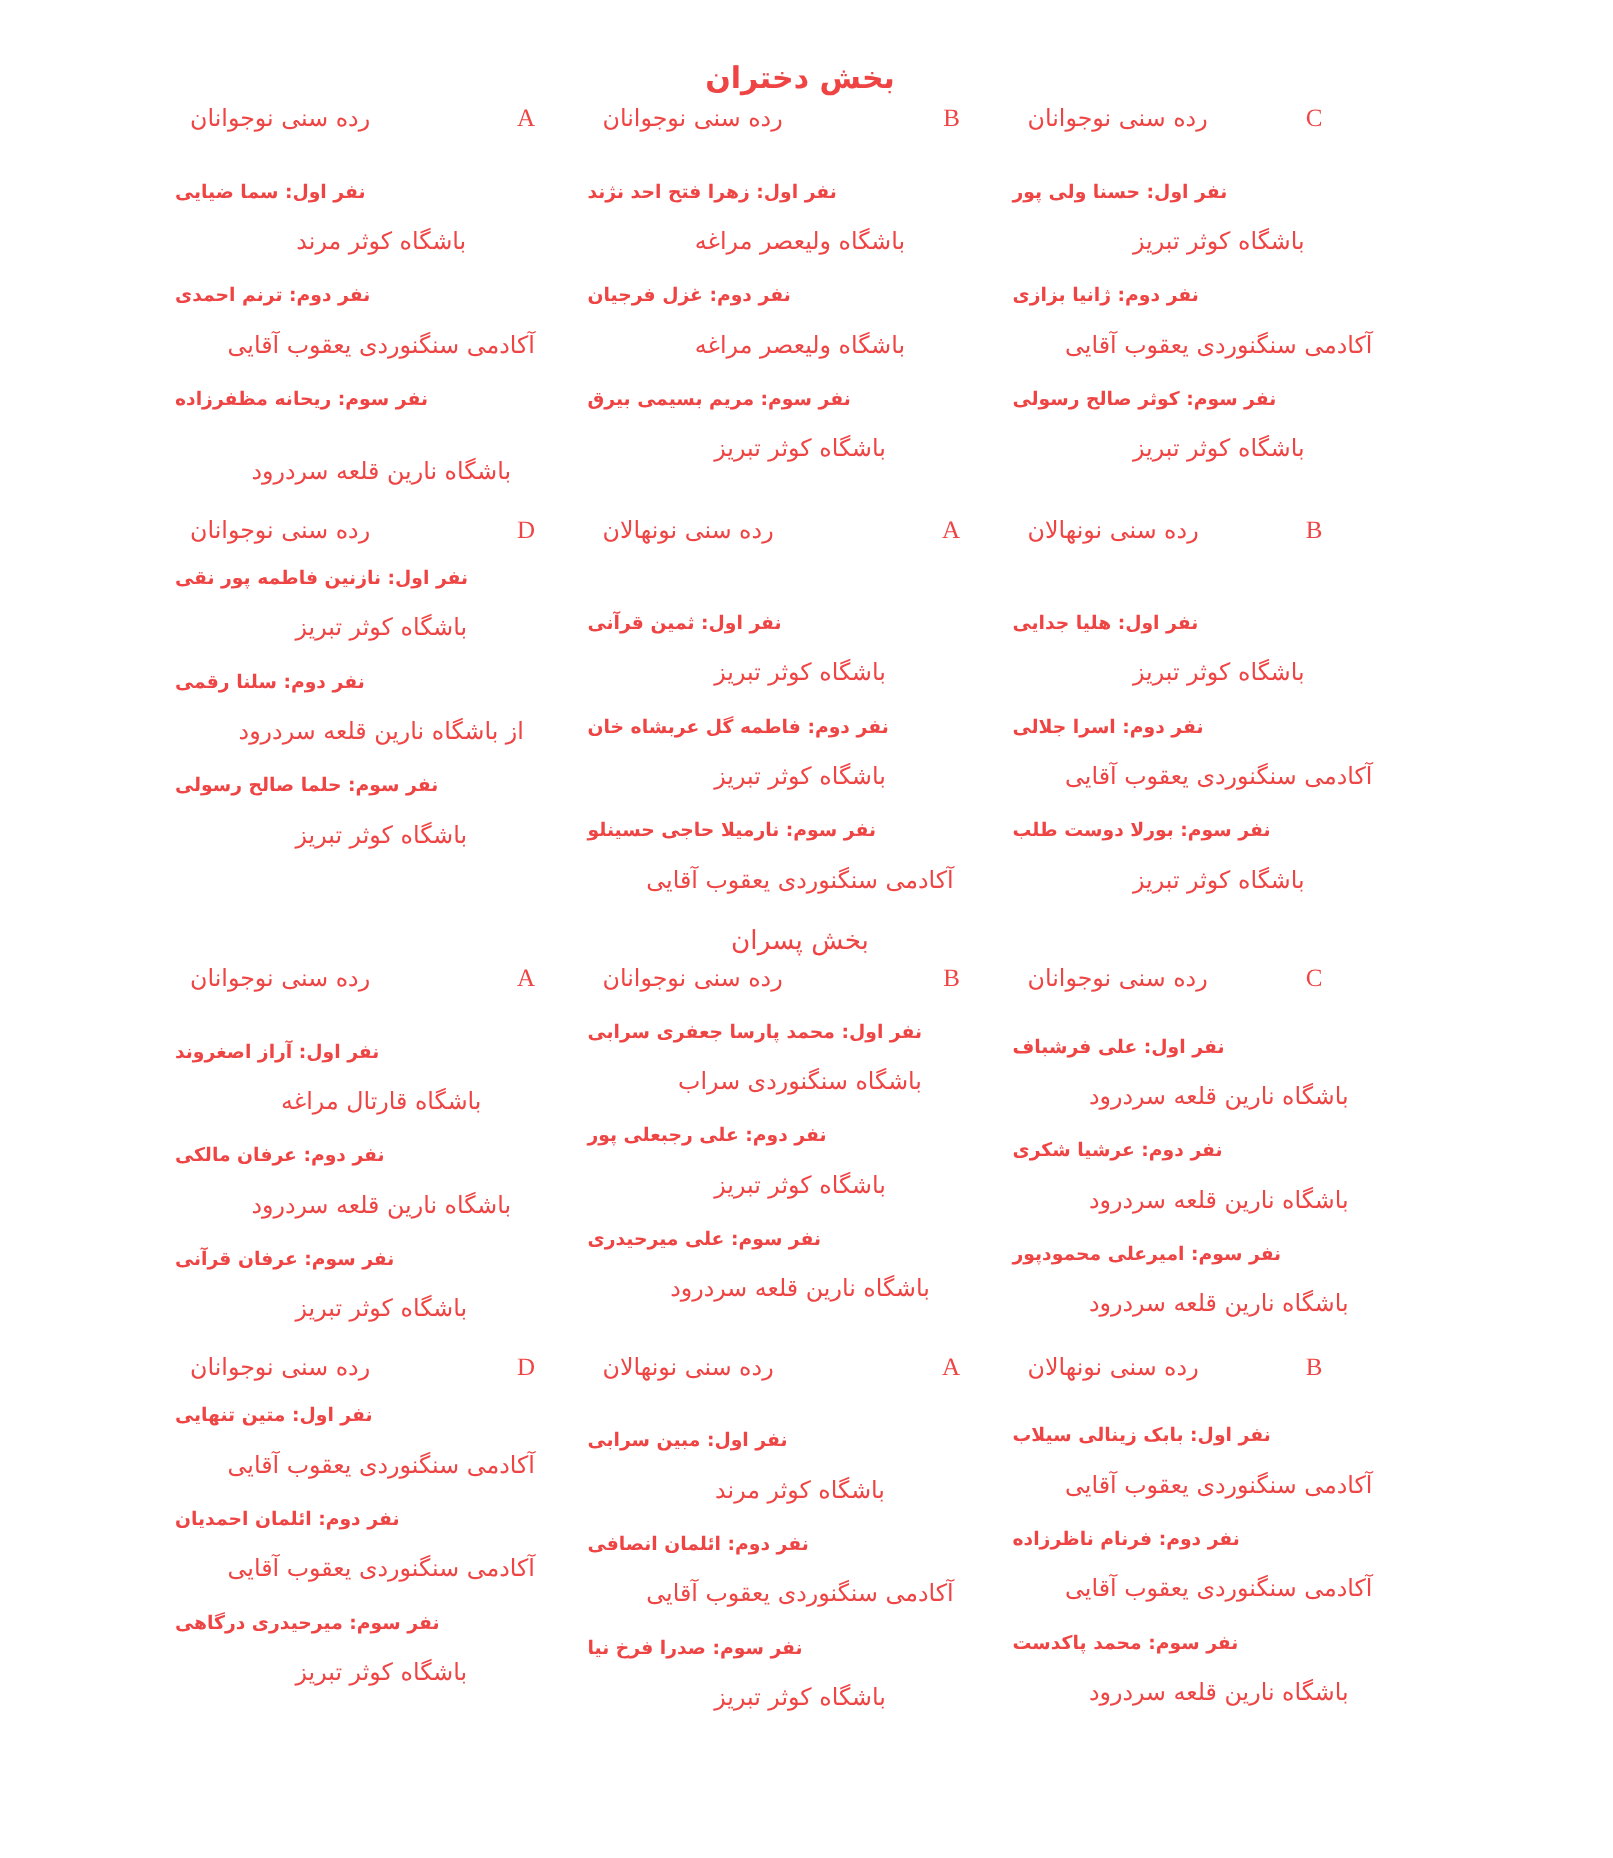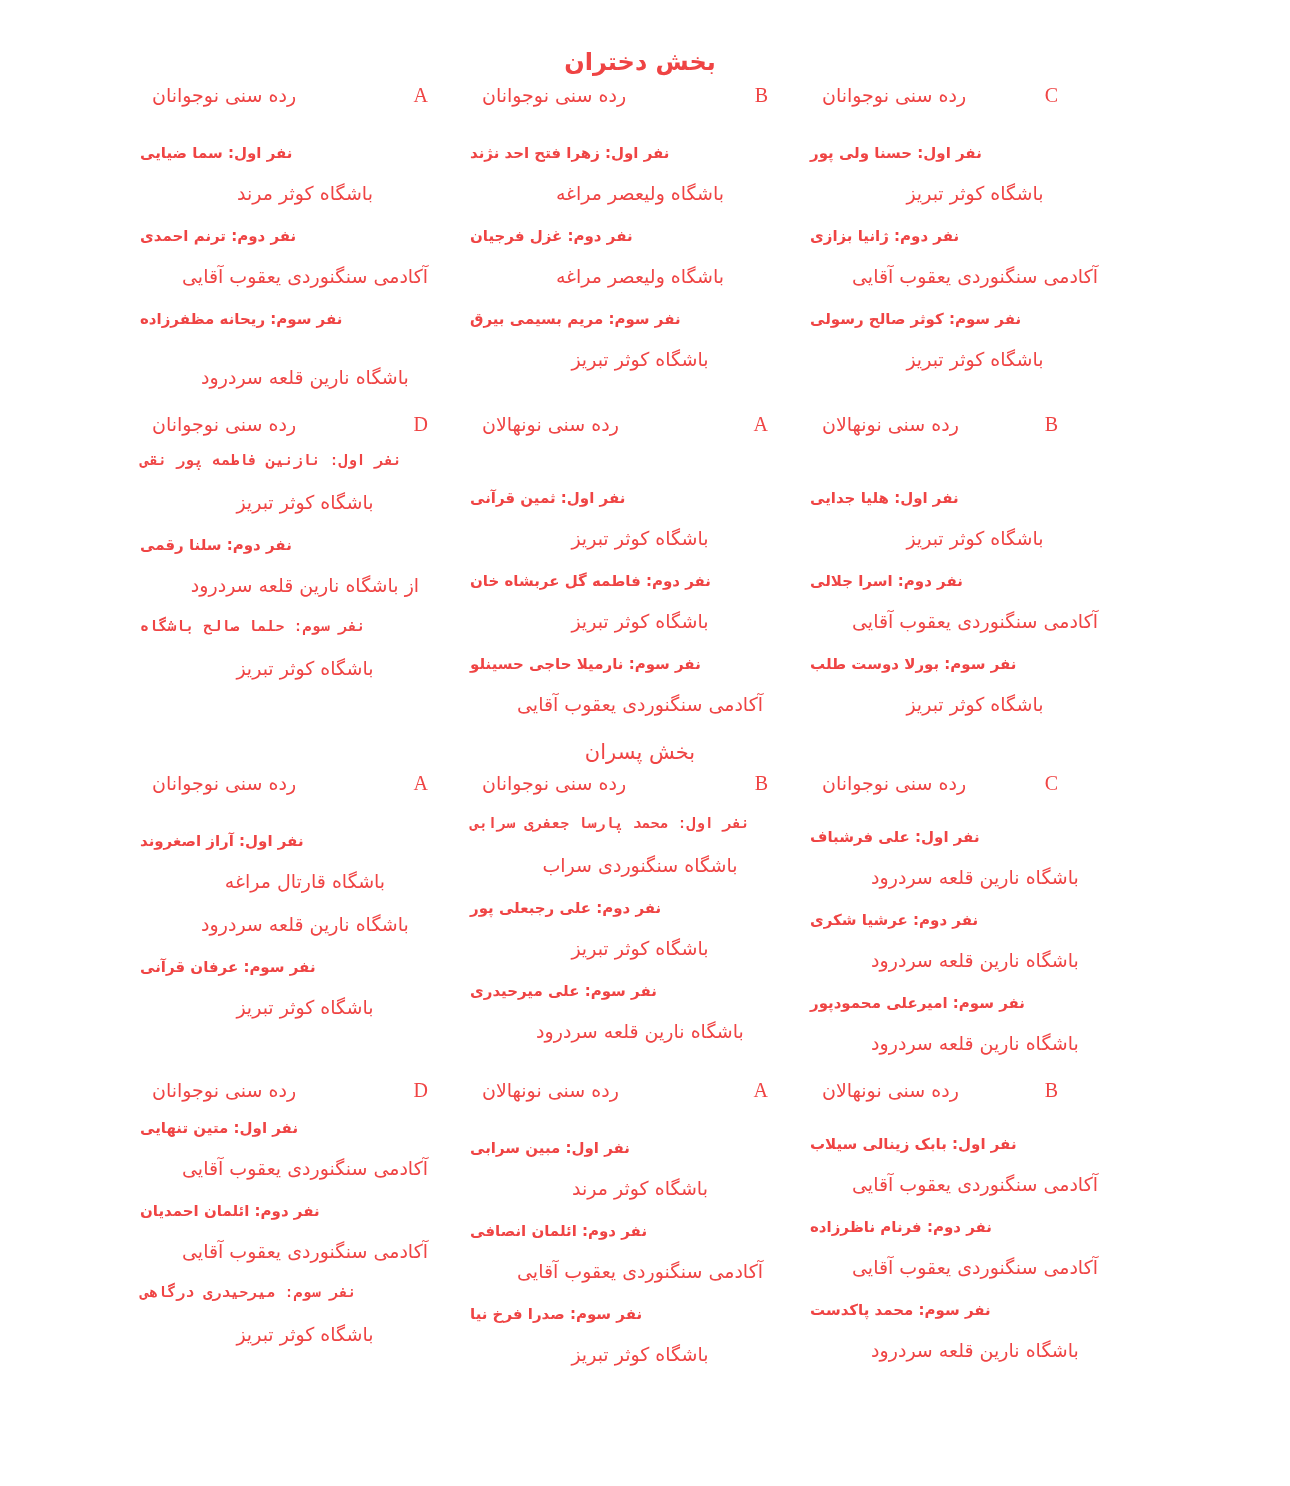--- a/index.html
+++ b/index.html
@@ -53,21 +53,21 @@
   .entries{margin-top:28px;}
   .entry{margin-bottom:13px;}
   .name{
     font-weight:bold;
     font-size:15px;
     line-height:30px;
     text-align:left;
     white-space:nowrap;
     margin-bottom:10px;
   }
-  .name.wrap{white-space:normal;font-family:Liberation Mono, monospace;}
+  .name.wrap{white-space:normal;}
   .club{
     font-size:19px;
     line-height:30px;
     text-align:center;
     white-space:nowrap;
   }
   .entry.gapped .club{margin-top:28px;}
   
   .grid[data-key="0-0"] .cell .entries{margin-top:28px;}
   .grid[data-key="0-1"] .cell:nth-child(1) .entries{margin-top:8px;}
@@ -160,21 +160,21 @@
           <div class="entries">
             <div class="entry">
               <div class="name wrap">نفر اول:  نازنین فاطمه پور نقی</div>
               <div class="club">باشگاه کوثر تبریز</div>
             </div>
             <div class="entry">
               <div class="name">نفر دوم: سلنا رقمی</div>
               <div class="club">از باشگاه نارین قلعه سردرود</div>
             </div>
             <div class="entry">
-              <div class="name wrap">نفر سوم: حلما صالح باشگاه</div>
+              <div class="name wrap">نفر سوم: حلما صالح رسولی</div>
               <div class="club">باشگاه کوثر تبریز</div>
             </div>
           </div>
         </div>
         <div class="cell">
           <div class="cell-header">
             <span dir="rtl">رده سنی نونهالان</span>
             <span class="cat-letter">A</span>
           </div>
           <div class="entries">
@@ -221,20 +221,21 @@
           <div class="cell-header">
             <span dir="rtl">رده سنی نوجوانان</span>
             <span class="cat-letter">A</span>
           </div>
           <div class="entries">
             <div class="entry">
               <div class="name">نفر اول: آراز اصغروند</div>
               <div class="club">باشگاه قارتال مراغه</div>
             </div>
             <div class="entry">
+              <div class="name">نفر دوم: عرفان مالکی</div>
               <div class="club">باشگاه نارین قلعه سردرود</div>
             </div>
             <div class="entry">
               <div class="name">نفر سوم: عرفان قرآنی</div>
               <div class="club">باشگاه کوثر تبریز</div>
             </div>
           </div>
         </div>
         <div class="cell">
           <div class="cell-header">

